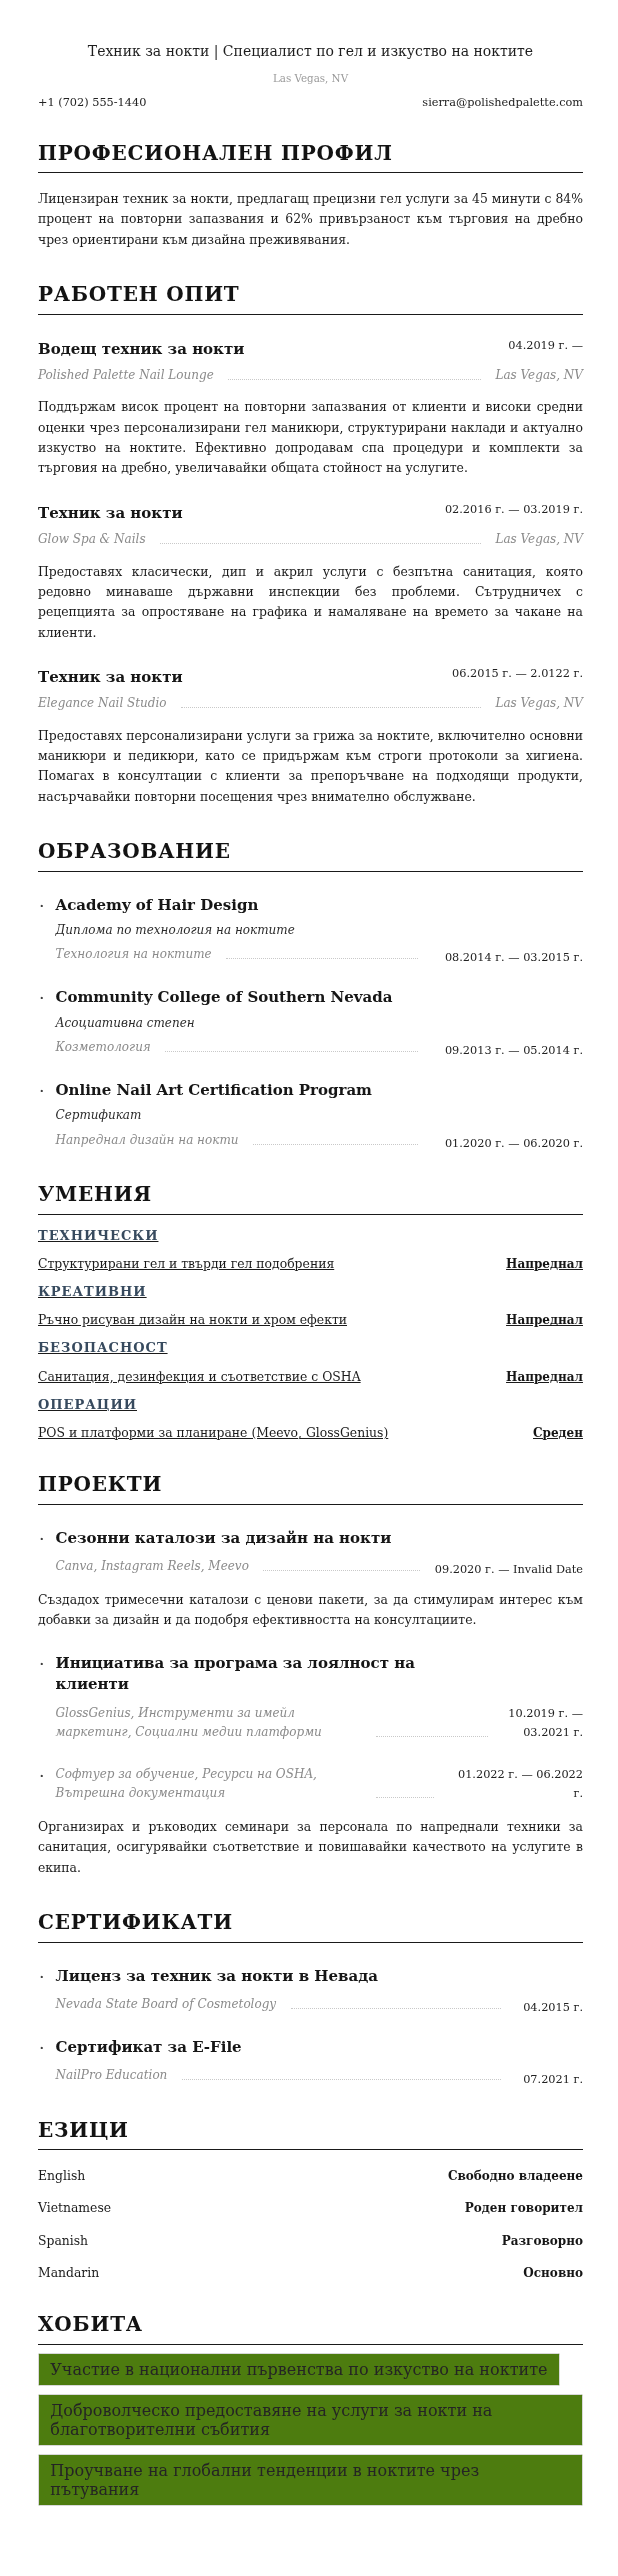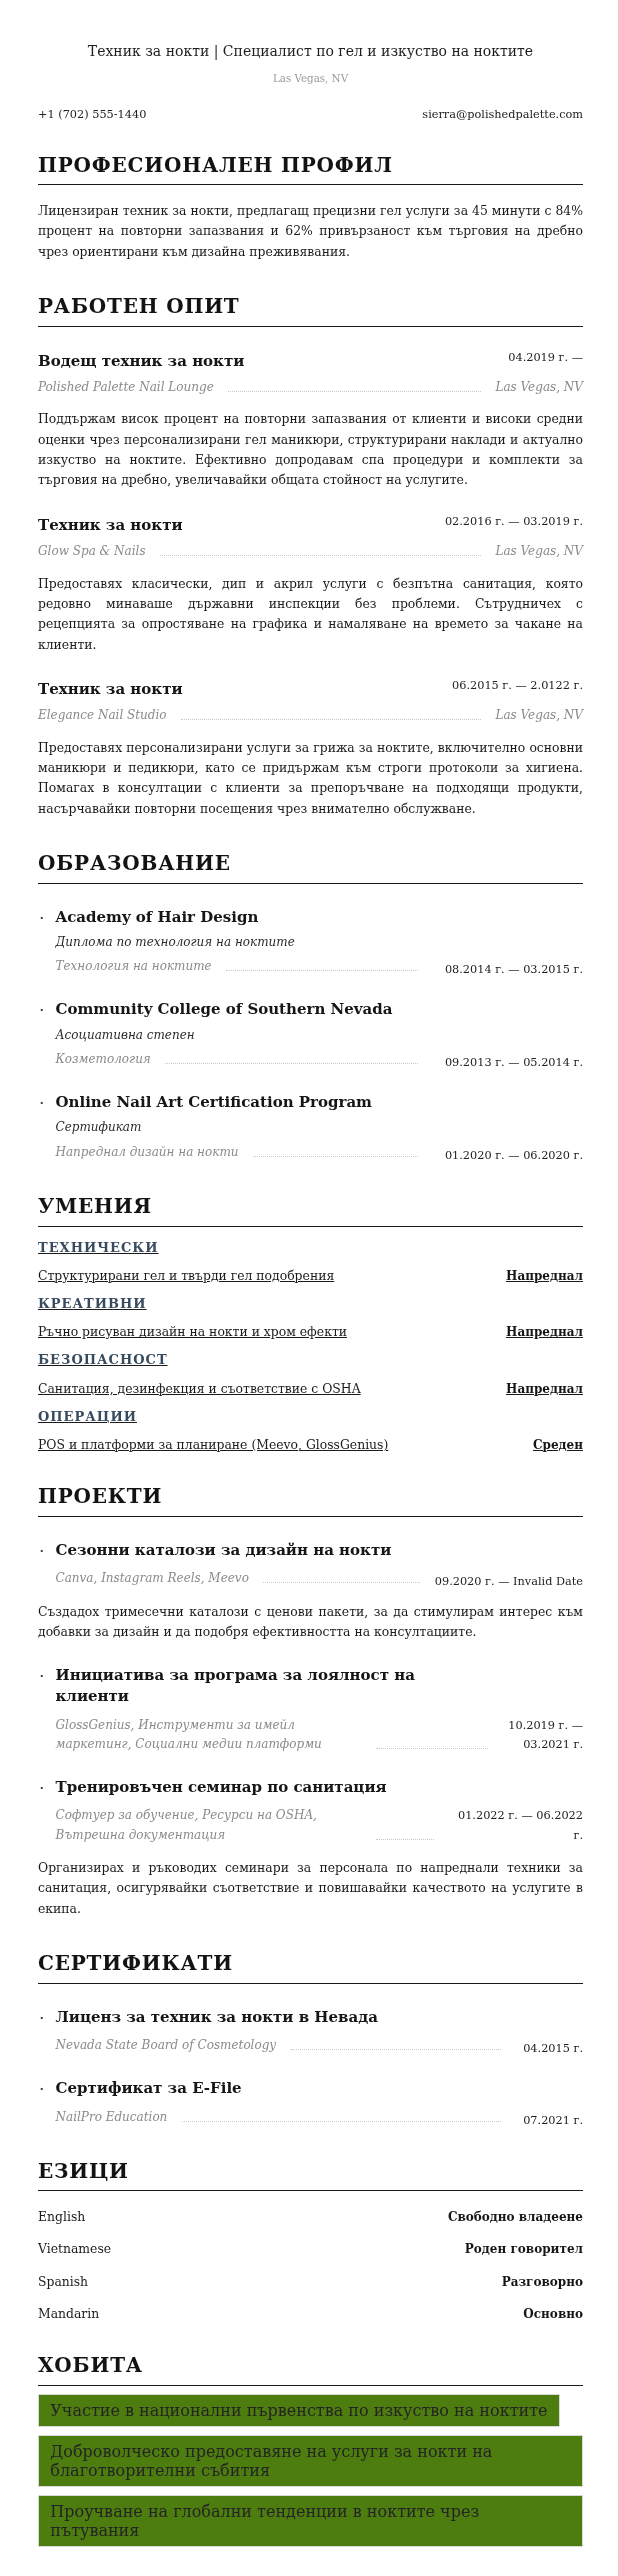--- a/index.html
+++ b/index.html
@@ -8,21 +8,21 @@
   .page {
     width: 619px; height: 2576px; margin: 0 auto; overflow: hidden;
     padding: 30px 36px 0 38px; background: #ffffff;
   }
 
   
   .res-header { text-align: center; }
   .res-name { font-size: 40px; font-weight: bold; letter-spacing: 0.5px; color: #111; line-height: 1.1; }
   .res-title { font-size: 14px; margin-top: 13.4px; color: #1e1e1e; }
   .res-location { font-size: 10.3px; margin-top: 12.4px; color: #9a9a9a; }
-  .contact-row { display: flex; justify-content: space-between; align-items: baseline; margin-top: 24px; gap: 38px; }
+  .contact-row { display: flex; justify-content: space-between; align-items: baseline; margin-top: 12px; gap: 38px; }
   .contact-row span { font-size: 11.3px; color: #222; }
 
   
   .section { margin-top: 32px; }
   .section h2 {
     font-size: 20px; font-weight: bold; letter-spacing: 0.8px; color: #131313;
   }
   .rule { border: none; border-top: 1.5px solid #1a1a1a; margin-top: 7.7px; }
 
   .para {
@@ -236,21 +236,20 @@
       <div class="item-title" style="max-width:423px;">Инициатива за програма за лоялност на клиенти</div>
       <div class="meta-row">
         <span class="muted-italic tools">GlossGenius, Инструменти за имейл маркетинг, Социални медии платформи</span>
         <span class="leader"></span>
         <span class="date date-wrap date-p2">10.2019 г. — 03.2021 г.</span>
       </div>
     </div>
 
     <div class="b-item">
       <span class="bullet">·</span>
-      <div class="item-title">Тренировъчен семинар по санитация</div>
       <div class="meta-row">
         <span class="muted-italic tools">Софтуер за обучение, Ресурси на OSHA, Вътрешна документация</span>
         <span class="leader"></span>
         <span class="date date-wrap date-p3">01.2022 г. — 06.2022 г.</span>
       </div>
       <p class="para">Организирах и ръководих семинари за персонала по напреднали техники за санитация, осигурявайки съответствие и повишавайки качеството на услугите в екипа.</p>
     </div>
   </section>
 
   <section class="section">

